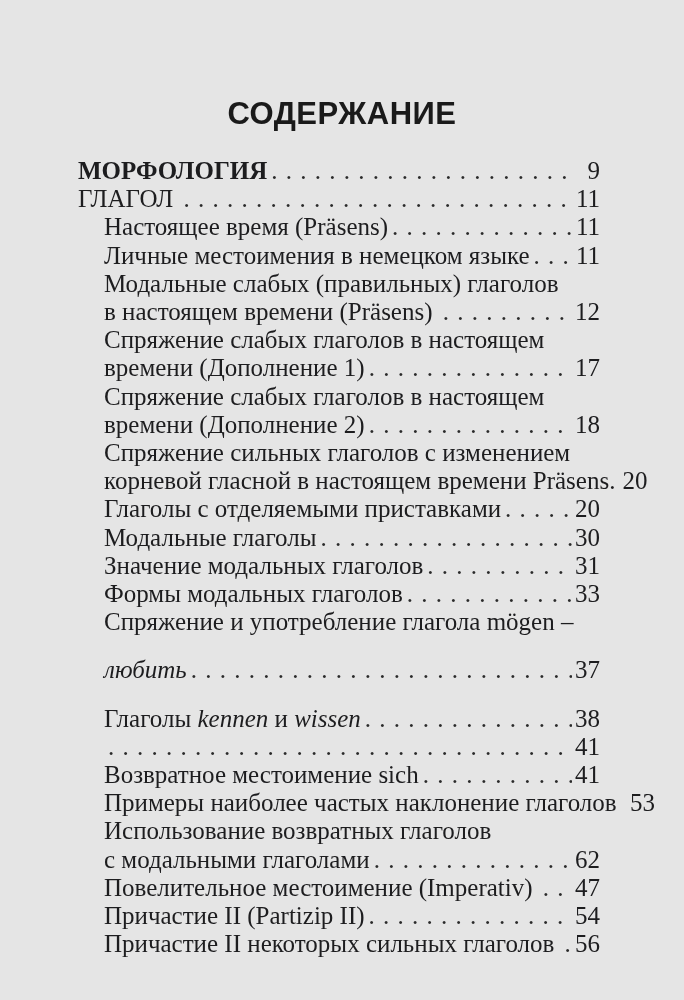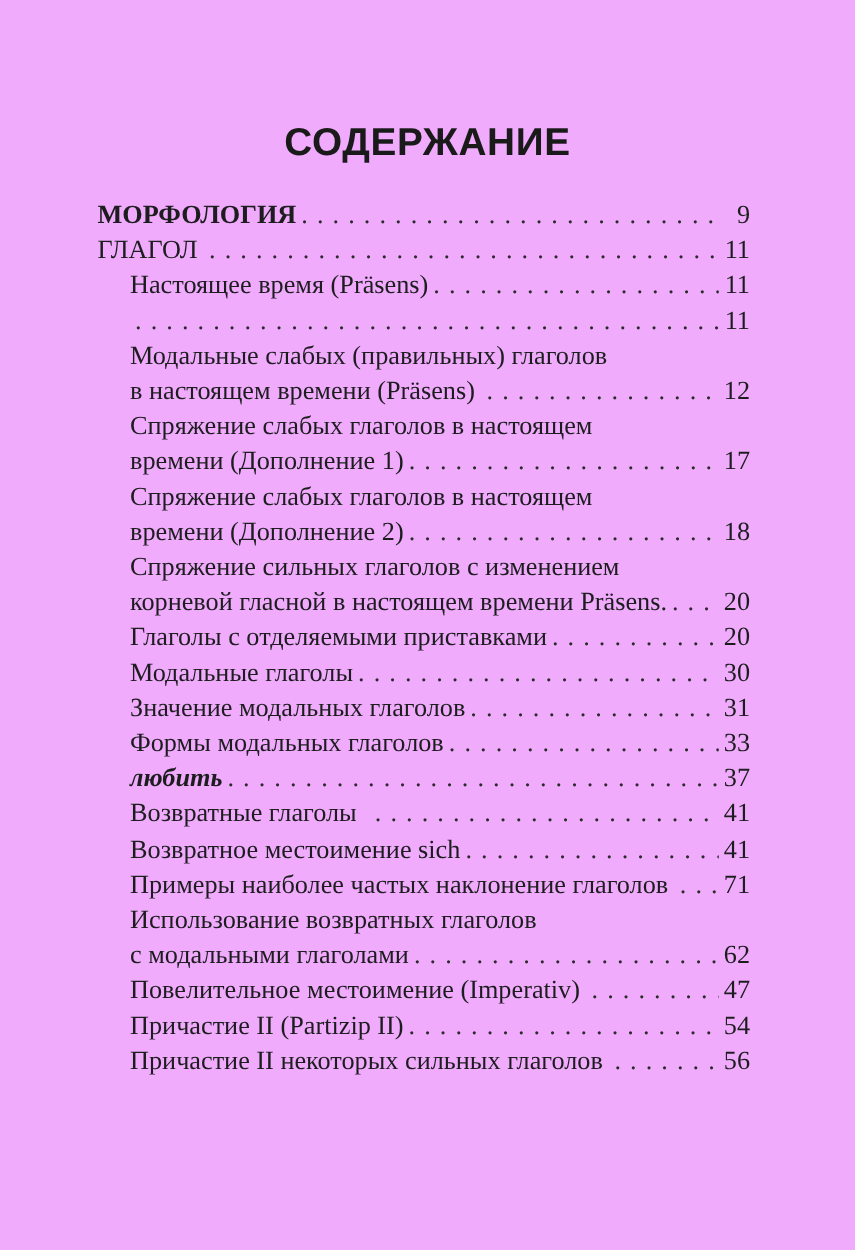--- a/index.html
+++ b/index.html
@@ -11,60 +11,61 @@
     height: 1000px;
     background: #ffffff;
     color: #1d1d1f;
     font-family: "Liberation Serif", serif;
     overflow: hidden;
     position: relative;
   }
   .page {
     position: absolute;
     inset: 0;
-    background: #f0abfc;
+    background: #e5e5e5;
   }
   .page-title {
     position: absolute;
     top: 96px;
     left: 0;
     width: 100%;
     text-align: center;
     font-family: "Liberation Sans", sans-serif;
     font-weight: 700;
     font-size: 31px;
     letter-spacing: 0.5px;
     color: #1a1a1a;
   }
   .toc {
     position: absolute;
     top: 157px;
     left: 78px;
     right: 84px;
-    font-size: 21px;
+    font-size: 25px;
     line-height: 28.2px;
     color: #1d1d1f;
   }
   .toc-row {
     display: flex;
     align-items: baseline;
     white-space: nowrap;
   }
   .toc-row.indent {
     padding-left: 26px;
   }
   .toc-row.bold .seg {
     font-weight: 700;
   }
   .seg {
     white-space: pre;
   }
   .seg.bold-italic {
-    font-weight: 700;
+    font-weight: 400;
     font-style: italic;
+    margin-top: 20px;
   }
   .dots {
     flex: 1 1 auto;
     overflow: hidden;
     margin: 0 3px 0 4px;
     color: #2a2a2a;
   }
   .dots::after {
     content: ". . . . . . . . . . . . . . . . . . . . . . . . . . . . . . . . . . . . . . . . . . . . . . . . . . . . . . . . . . . .";
     white-space: nowrap;
@@ -91,20 +92,21 @@
         <span class="seg">ГЛАГОЛ </span>
         <span class="dots"></span>
         <span class="pagenum">11</span>
       </div>
       <div class="toc-row indent">
         <span class="seg">Настоящее время (Präsens)</span>
         <span class="dots"></span>
         <span class="pagenum">11</span>
       </div>
       <div class="toc-row indent">
+        <span class="seg">Личные местоимения в немецком языке</span>
         <span class="dots"></span>
         <span class="pagenum">11</span>
       </div>
       <div class="toc-row indent">
         <span class="seg">Модальные слабых (правильных) глаголов</span>
       </div>
       <div class="toc-row indent">
         <span class="seg">в настоящем времени (Präsens) </span>
         <span class="dots"></span>
         <span class="pagenum">12</span>
@@ -147,38 +149,48 @@
         <span class="seg">Значение модальных глаголов</span>
         <span class="dots"></span>
         <span class="pagenum">31</span>
       </div>
       <div class="toc-row indent">
         <span class="seg">Формы модальных глаголов</span>
         <span class="dots"></span>
         <span class="pagenum">33</span>
       </div>
       <div class="toc-row indent">
+        <span class="seg">Спряжение и употребление глагола mögen –</span>
+      </div>
+      <div class="toc-row indent">
         <span class="seg bold-italic">любить</span>
         <span class="dots"></span>
         <span class="pagenum">37</span>
       </div>
       <div class="toc-row indent">
-        <span class="seg">Возвратные глаголы  </span>
+        <span class="seg">Глаголы </span>
+        <span class="seg bold-italic">kennen</span>
+        <span class="seg"> и </span>
+        <span class="seg bold-italic">wissen</span>
+        <span class="dots"></span>
+        <span class="pagenum">38</span>
+      </div>
+      <div class="toc-row indent">
         <span class="dots"></span>
         <span class="pagenum">41</span>
       </div>
       <div class="toc-row indent">
         <span class="seg">Возвратное местоимение sich</span>
         <span class="dots"></span>
         <span class="pagenum">41</span>
       </div>
       <div class="toc-row indent">
         <span class="seg">Примеры наиболее частых наклонение глаголов </span>
         <span class="dots"></span>
-        <span class="pagenum">71</span>
+        <span class="pagenum">53</span>
       </div>
       <div class="toc-row indent">
         <span class="seg">Использование возвратных глаголов</span>
       </div>
       <div class="toc-row indent">
         <span class="seg">с модальными глаголами</span>
         <span class="dots"></span>
         <span class="pagenum">62</span>
       </div>
       <div class="toc-row indent">

